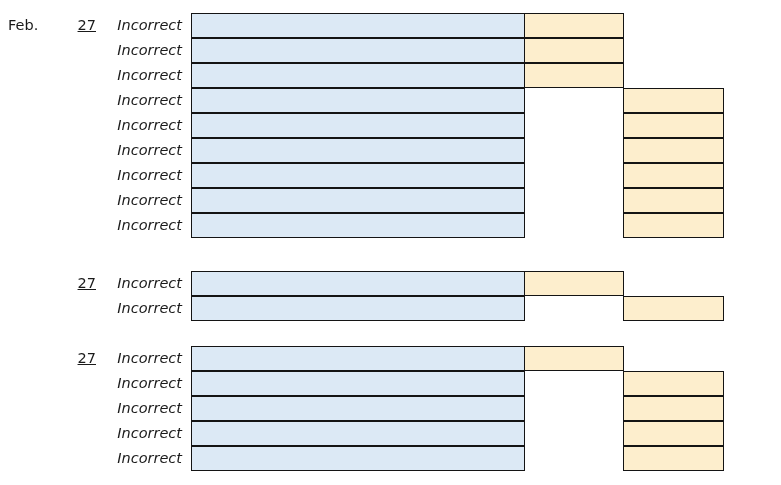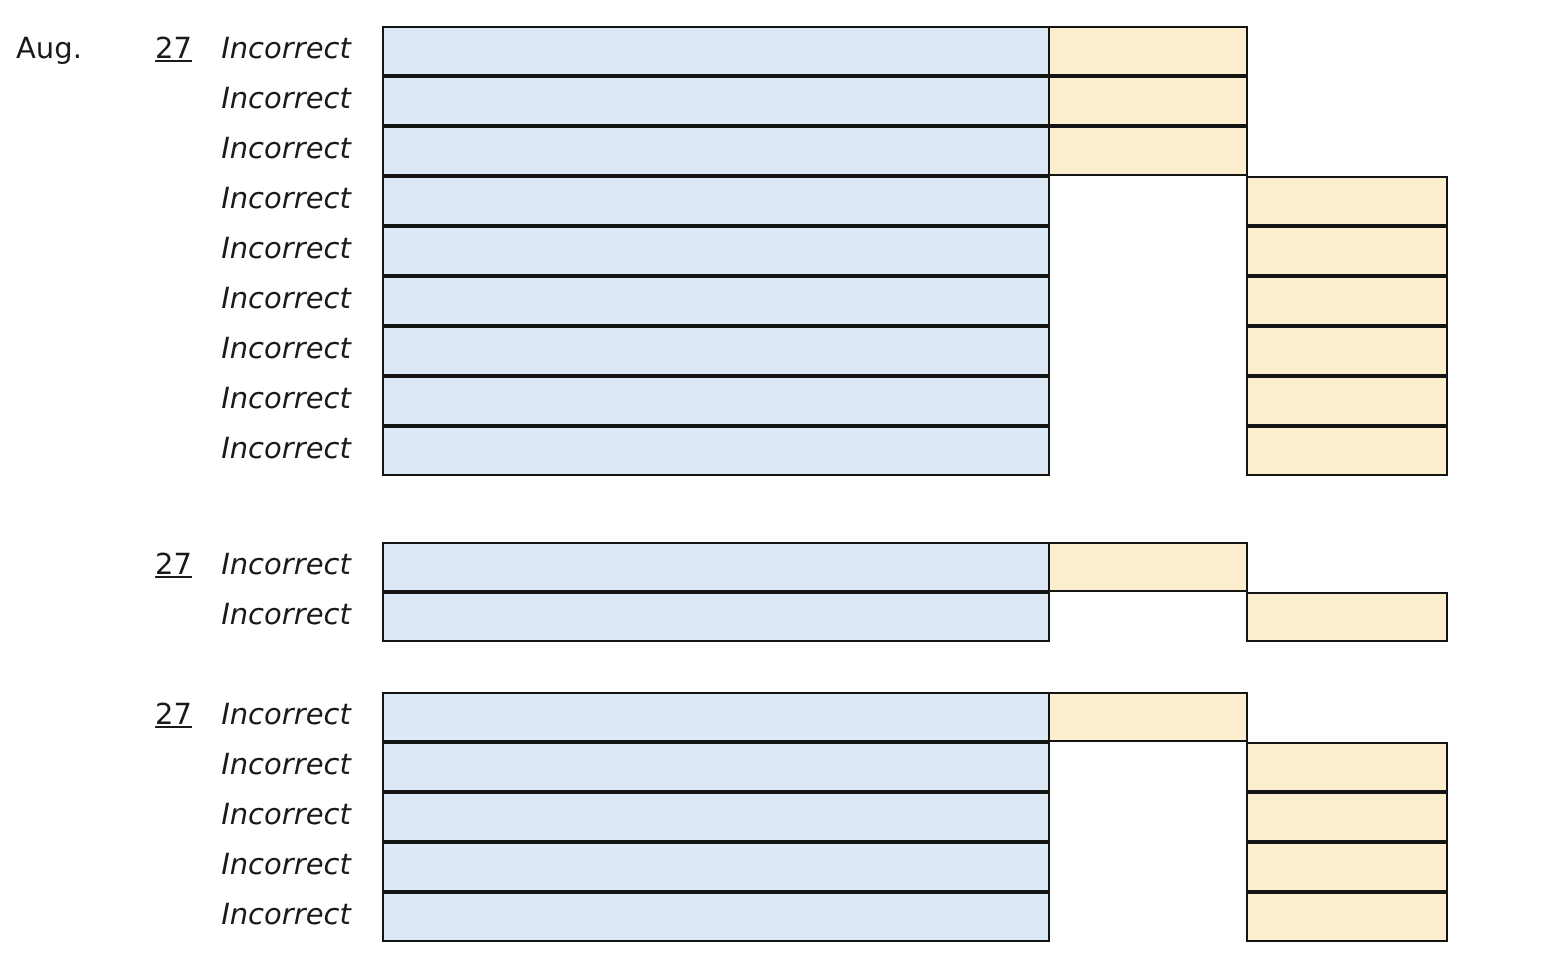--- a/index.html
+++ b/index.html
@@ -64,21 +64,21 @@
     white-space: nowrap;
     text-decoration: underline;
   }
   .lbl-status {
     position: absolute;
     left: 104px;
     top: 0;
     width: 78px;
     height: 25px;
     line-height: 25px;
-    text-align: center;
+    text-align: right;
     font-size: 14.5px;
     font-style: italic;
     white-space: nowrap;
   }
 
   
   .bar {
     position: absolute;
     top: 0;
     height: 25px;
@@ -100,21 +100,21 @@
     width: 101px;
     background: #fdeecd;
   }
 </style>
 </head>
 <body>
 
 <div id="canvas">
     <div class="group" style="top: 13px; height: 225px;">
       <div class="row" style="top: 0px;">
-        <span class="lbl-month">Aug.</span>
+        <span class="lbl-month">Feb.</span>
         <span class="lbl-day">27</span>
         <span class="lbl-status">Incorrect</span>
         <div class="bar bar-blue"></div>
         <div class="bar bar-orange-a"></div>
       </div>
       <div class="row" style="top: 25px;">
         <span class="lbl-month"></span>
         <span class="lbl-day"></span>
         <span class="lbl-status">Incorrect</span>
         <div class="bar bar-blue"></div>

